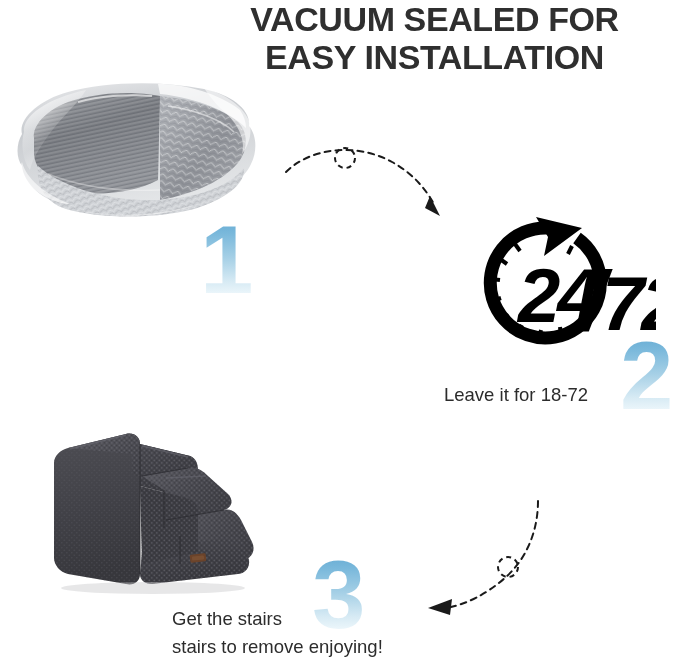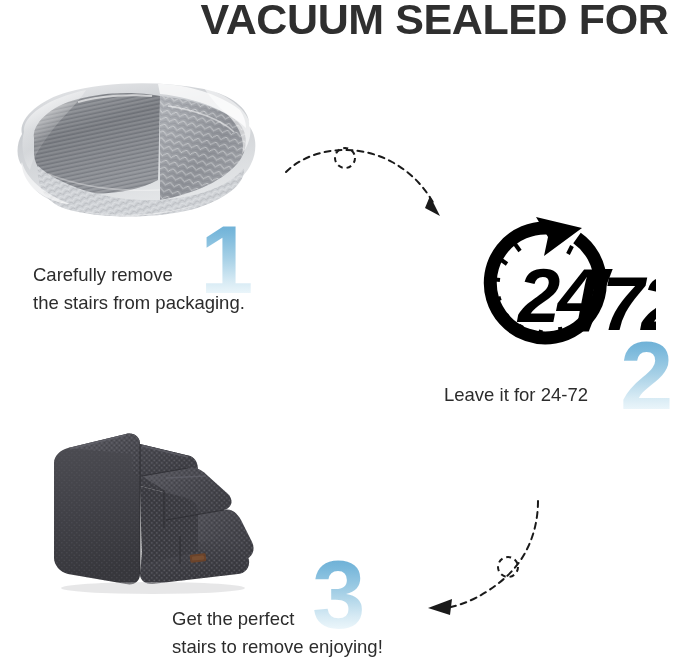--- a/index.html
+++ b/index.html
@@ -18,21 +18,21 @@
 
   
   .heading {
     position: absolute;
     left: 190px;
     top: 0px;
     width: 489px;
     text-align: center;
     font-family: "Liberation Sans", sans-serif;
     font-weight: bold;
-    font-size: 43px;
+    font-size: 34px;
     line-height: 38px;
     letter-spacing: -0.4px;
     color: #2f2f2f;
   }
   .heading .l1 { display: block; }
   .heading .l2 { display: block; }
 
   
   .caption {
     position: absolute;
@@ -103,20 +103,21 @@
   #arrow-1 { left: 282px; top: 140px; width: 170px; height: 90px; }
   #arrow-2 { left: 420px; top: 495px; width: 140px; height: 125px; }
 </style>
 </head>
 <body>
 
 <div id="page">
 
   <div class="heading">
     <span class="l1">VACUUM SEALED FOR</span>
+    <span class="l2">EASY INSTALLATION</span>
   </div>
 
   <div class="pkg-wrap">
     <svg width="252" height="165" viewBox="0 0 252 165" xmlns="http://www.w3.org/2000/svg">
       <defs>
         <linearGradient id="plasticG" x1="0" y1="0" x2="0.3" y2="1">
           <stop offset="0%" stop-color="#e9eaec"></stop>
           <stop offset="35%" stop-color="#c9ccd0"></stop>
           <stop offset="100%" stop-color="#e4e6e8"></stop>
         </linearGradient>
@@ -204,24 +205,20 @@
       <path d="M60 146 C96 156, 150 155, 186 143 C160 155, 100 158, 60 146 Z" fill="#ffffff" fill-opacity="0.5"></path>
 
       <path d="M70 40 C90 34, 120 32, 144 34" stroke="#ffffff" stroke-opacity="0.6" stroke-width="2" fill="none"></path>
       <path d="M160 44 C188 48, 214 58, 226 70" stroke="#ffffff" stroke-opacity="0.5" stroke-width="1.6" fill="none"></path>
       <path d="M40 112 C70 124, 110 130, 152 128" stroke="#ffffff" stroke-opacity="0.35" stroke-width="1.4" fill="none"></path>
     </svg>
   </div>
 
   <div class="stepnum" id="num1" style="left:200px; top:212px;">1</div>
 
-  <div class="caption" id="cap1" style="left:33px; top:261px;">
-    <span>Carefully remove</span>
-    <span>the stairs from packaging.</span>
-  </div>
 
   <div class="arrow-wrap" id="arrow-1">
     <svg width="170" height="90" viewBox="0 0 170 90" xmlns="http://www.w3.org/2000/svg">
       <path d="M4 32 C28 8, 74 2, 110 22 C132 34, 144 50, 152 64" fill="none" stroke="#1a1a1a" stroke-width="2" stroke-dasharray="6 5" stroke-linecap="round"></path>
       <circle cx="63" cy="18" r="10" fill="none" stroke="#1a1a1a" stroke-width="2" stroke-dasharray="5 4"></circle>
       <path d="M148 56 L158 76 L143 68 Z" fill="#1a1a1a"></path>
     </svg>
   </div>
 
   <div class="clock-wrap">
@@ -249,21 +246,21 @@
         <text x="62" y="110" font-size="76" letter-spacing="-3">24</text>
         <text x="126" y="118" font-size="84">/</text>
         <text x="146" y="118" font-size="76" letter-spacing="-3">72</text>
       </g>
     </svg>
   </div>
 
   <div class="stepnum" id="num2" style="left:620px; top:328px;">2</div>
 
   <div class="caption" id="cap2" style="left:444px; top:381px;">
-    <span>Leave it for 24-72</span>
+    <span>Leave it for 18-72</span>
   </div>
 
   <div class="arrow-wrap" id="arrow-2">
     <svg width="140" height="125" viewBox="0 0 140 125" xmlns="http://www.w3.org/2000/svg">
       <path d="M118 6 C118 34, 108 62, 86 82 C66 100, 44 110, 26 113" fill="none" stroke="#1a1a1a" stroke-width="2" stroke-dasharray="6 5" stroke-linecap="round"></path>
       <circle cx="88" cy="72" r="10" fill="none" stroke="#1a1a1a" stroke-width="2" stroke-dasharray="5 4"></circle>
       <path d="M8 113 L32 104 L30 120 Z" fill="#1a1a1a"></path>
     </svg>
   </div>
 
@@ -391,17 +388,17 @@
       <rect x="152" y="130" width="16" height="8" rx="1.6" fill="#6b432a" transform="rotate(-7 160 134)"></rect>
       <rect x="154" y="132" width="12" height="4" rx="1" fill="#7d5234" fill-opacity="0.8" transform="rotate(-7 160 134)"></rect>
 
       <ellipse cx="115" cy="164" rx="92" ry="6" fill="#c9c9cd" fill-opacity="0.45"></ellipse>
     </svg>
   </div>
 
   <div class="stepnum" id="num3" style="left:312px; top:547px;">3</div>
 
   <div class="caption" id="cap3" style="left:172px; top:605px;">
-    <span>Get the perfect</span>
+    <span>Get the stairs</span>
     <span>stairs to remove enjoying!</span>
   </div>
 
 </div>
 
 </body></html>

